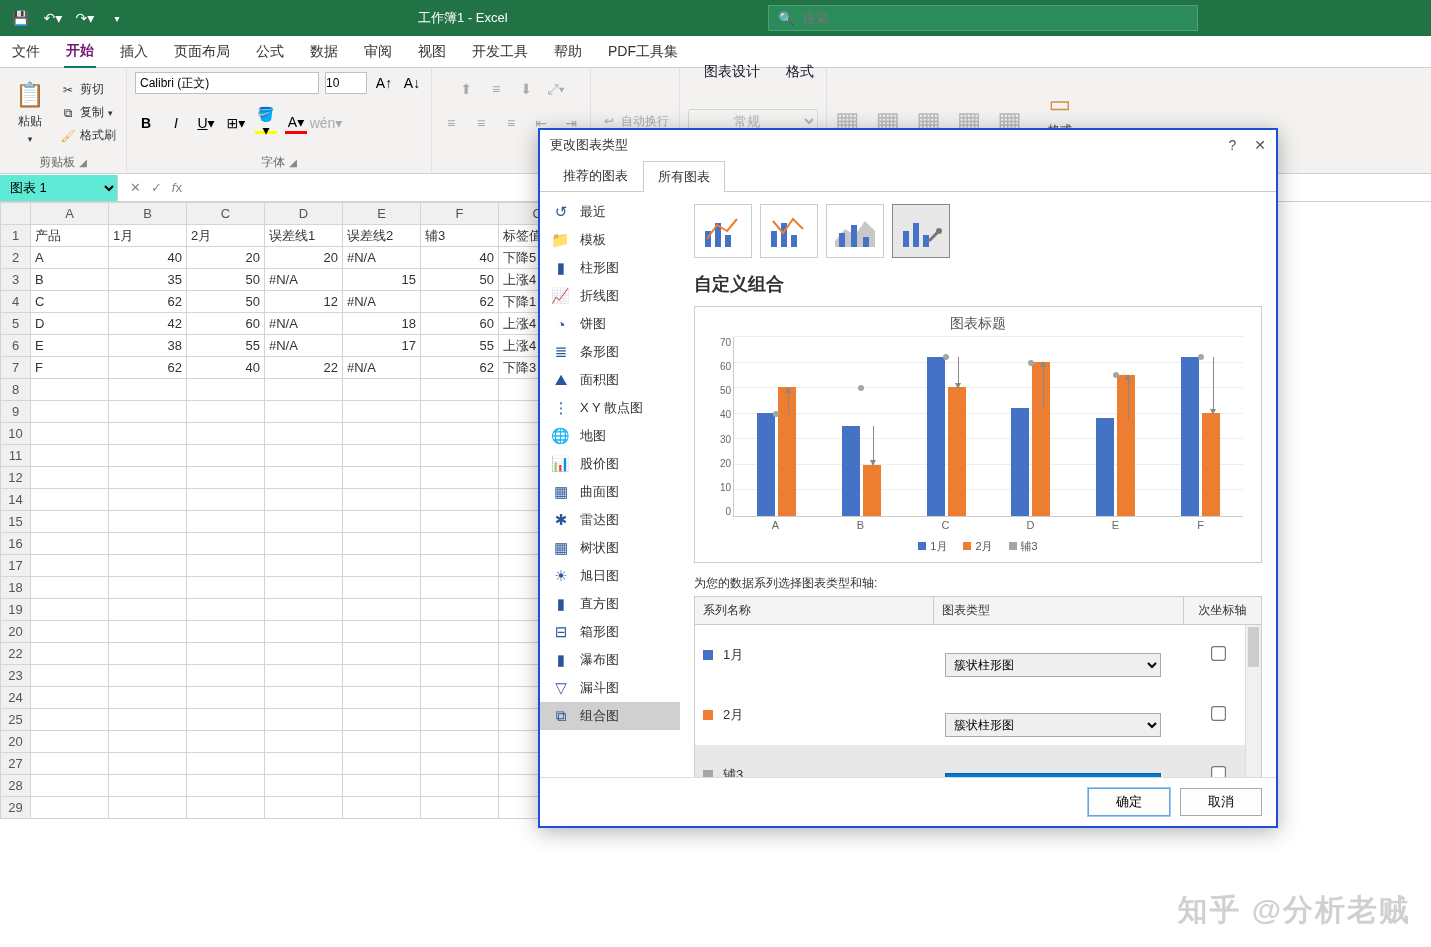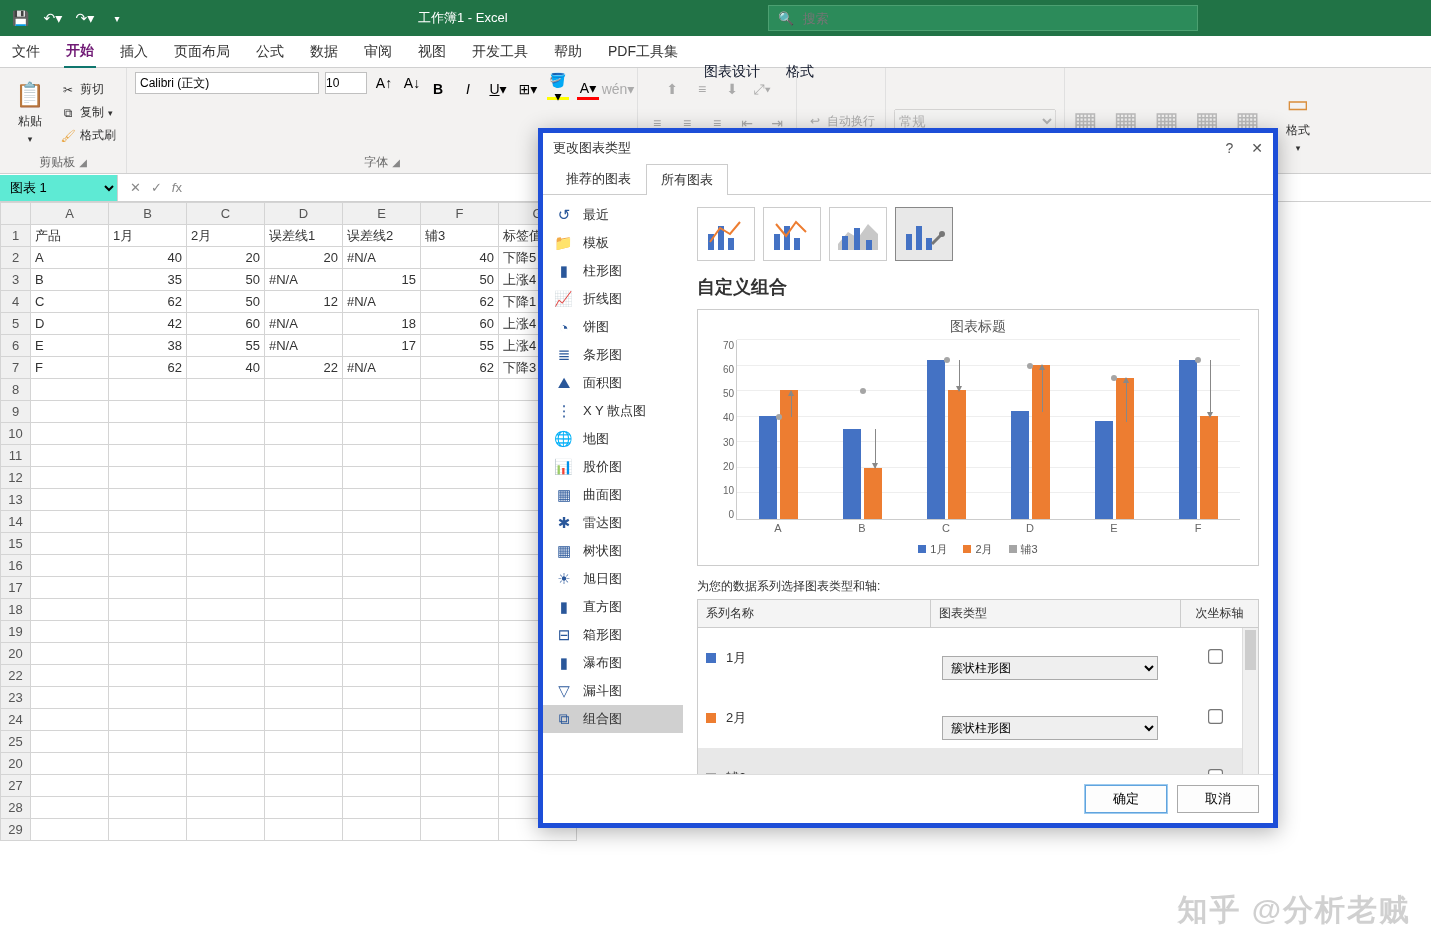--- a/index.html
+++ b/index.html
@@ -50,21 +50,21 @@
 table.sheet { border-collapse: collapse; table-layout: fixed; }
 table.sheet th, table.sheet td { border: 1px solid #d4d4d4; font-size: 13px; height: 22px; padding: 0 4px; }
 table.sheet th { background: #f0f0f0; font-weight: normal; text-align: center; color: #555; }
 table.sheet .rowhdr { width: 30px; text-align: center; background: #f0f0f0; }
 table.sheet .colDef { width: 78px; }
 table.sheet td.num { text-align: right; }
 table.sheet td.txt { text-align: left; }
 .corner { width: 30px; background: #f0f0f0; border: 1px solid #d4d4d4; }
 
 
-.dialog { position: absolute; left: 538px; top: 128px; width: 740px; height: 700px; background: #fff; border: 5px solid #1d4ed8; box-shadow: 0 4px 20px rgba(0,0,0,0.3); display: flex; flex-direction: column; }
+.dialog { position: absolute; left: 538px; top: 128px; width: 740px; height: 700px; background: #fff; border: 2px solid #1d4ed8; box-shadow: 0 4px 20px rgba(0,0,0,0.3); display: flex; flex-direction: column; }
 .dialog-title { display: flex; align-items: center; justify-content: space-between; padding: 6px 10px; font-size: 13px; }
 .dialog-title .controls { display: flex; gap: 18px; font-size: 14px; color: #555; }
 .dialog-tabs { display: flex; border-bottom: 1px solid #ccc; padding-left: 8px; }
 .dialog-tabs .dtab { padding: 6px 14px; border: 1px solid transparent; border-bottom: none; font-size: 13px; cursor: pointer; }
 .dialog-tabs .dtab.active { border-color: #ccc; background: #fff; position: relative; top: 1px; }
 .dialog-body { flex: 1; display: flex; overflow: hidden; }
 .chart-cats { width: 140px; border-right: 0; padding: 6px 0; overflow-y: auto; }
 .chart-cats .cat { display: flex; align-items: center; gap: 10px; padding: 5px 12px; font-size: 13px; cursor: pointer; }
 .chart-cats .cat .ci { width: 18px; height: 18px; display: inline-flex; align-items: center; justify-content: center; color: #2a579a; font-size: 15px; }
 .chart-cats .cat.selected { background: #d0d0d0; }
@@ -176,21 +176,21 @@
           </div>
       </div>
     </div>
     <div class="ribbon-group-label">
         <span>剪贴板</span>
         <span class="launcher">◢</span>
       </div>
   </div>
 
   <div class="ribbon-group font-box">
-    <div class="ribbon-group-content" style="align-items:flex-start;gap:4px;">
+    <div class="ribbon-group-content" style="flex-direction:column;align-items:flex-start;gap:12px;">
       <div class="font-row">
         <input class="font-name" value="Calibri (正文)" style="">
         <input class="font-size" value="10" style="">
         <button class="icon-btn">A↑</button>
         <button class="icon-btn">A↓</button>
       </div>
       <div class="btn-row">
         <button class="icon-btn">
             <b>B</b>
           </button>
@@ -234,21 +234,21 @@
       <div class="small-btn" style="color:#aaa;">
           <span class="icon">↩</span>
           <span>自动换行</span>
         </div>
     </div>
     <div class="ribbon-group-label"></div>
   </div>
 
   <div class="ribbon-group">
     <div class="ribbon-group-content">
-      <select disabled="" style="width:162px;height:24px;color:#999;"><option>常规</option></select>
+      <select disabled="" style="width:130px;height:24px;color:#999;text-align:center;"><option>常规</option></select>
     </div>
     <div class="ribbon-group-label"></div>
   </div>
 
   <div class="ribbon-group" style="border-right:none;">
     <div class="ribbon-group-content" style="gap:16px;">
       <span style="font-size:26px;color:#bbb;">▦</span>
       <span style="font-size:26px;color:#bbb;">▦</span>
       <span style="font-size:26px;color:#bbb;">▦</span>
       <span style="font-size:26px;color:#bbb;">▦</span>
@@ -393,30 +393,20 @@
           <td class="txt"></td>
           <td class="num"></td>
           <td class="num"></td>
           <td class="num"></td>
           <td class="num"></td>
           <td class="num"></td>
           <td class="num"></td>
         </tr>
         <tr>
           <th class="rowhdr">12</th>
-          <td class="txt"></td>
-          <td class="num"></td>
-          <td class="num"></td>
-          <td class="num"></td>
-          <td class="num"></td>
-          <td class="num"></td>
-          <td class="num"></td>
-        </tr>
-        <tr>
-          <th class="rowhdr">13</th>
           <td class="txt"></td>
           <td class="num"></td>
           <td class="num"></td>
           <td class="num"></td>
           <td class="num"></td>
           <td class="num"></td>
           <td class="num"></td>
         </tr>
         <tr>
           <th class="rowhdr">14</th>

